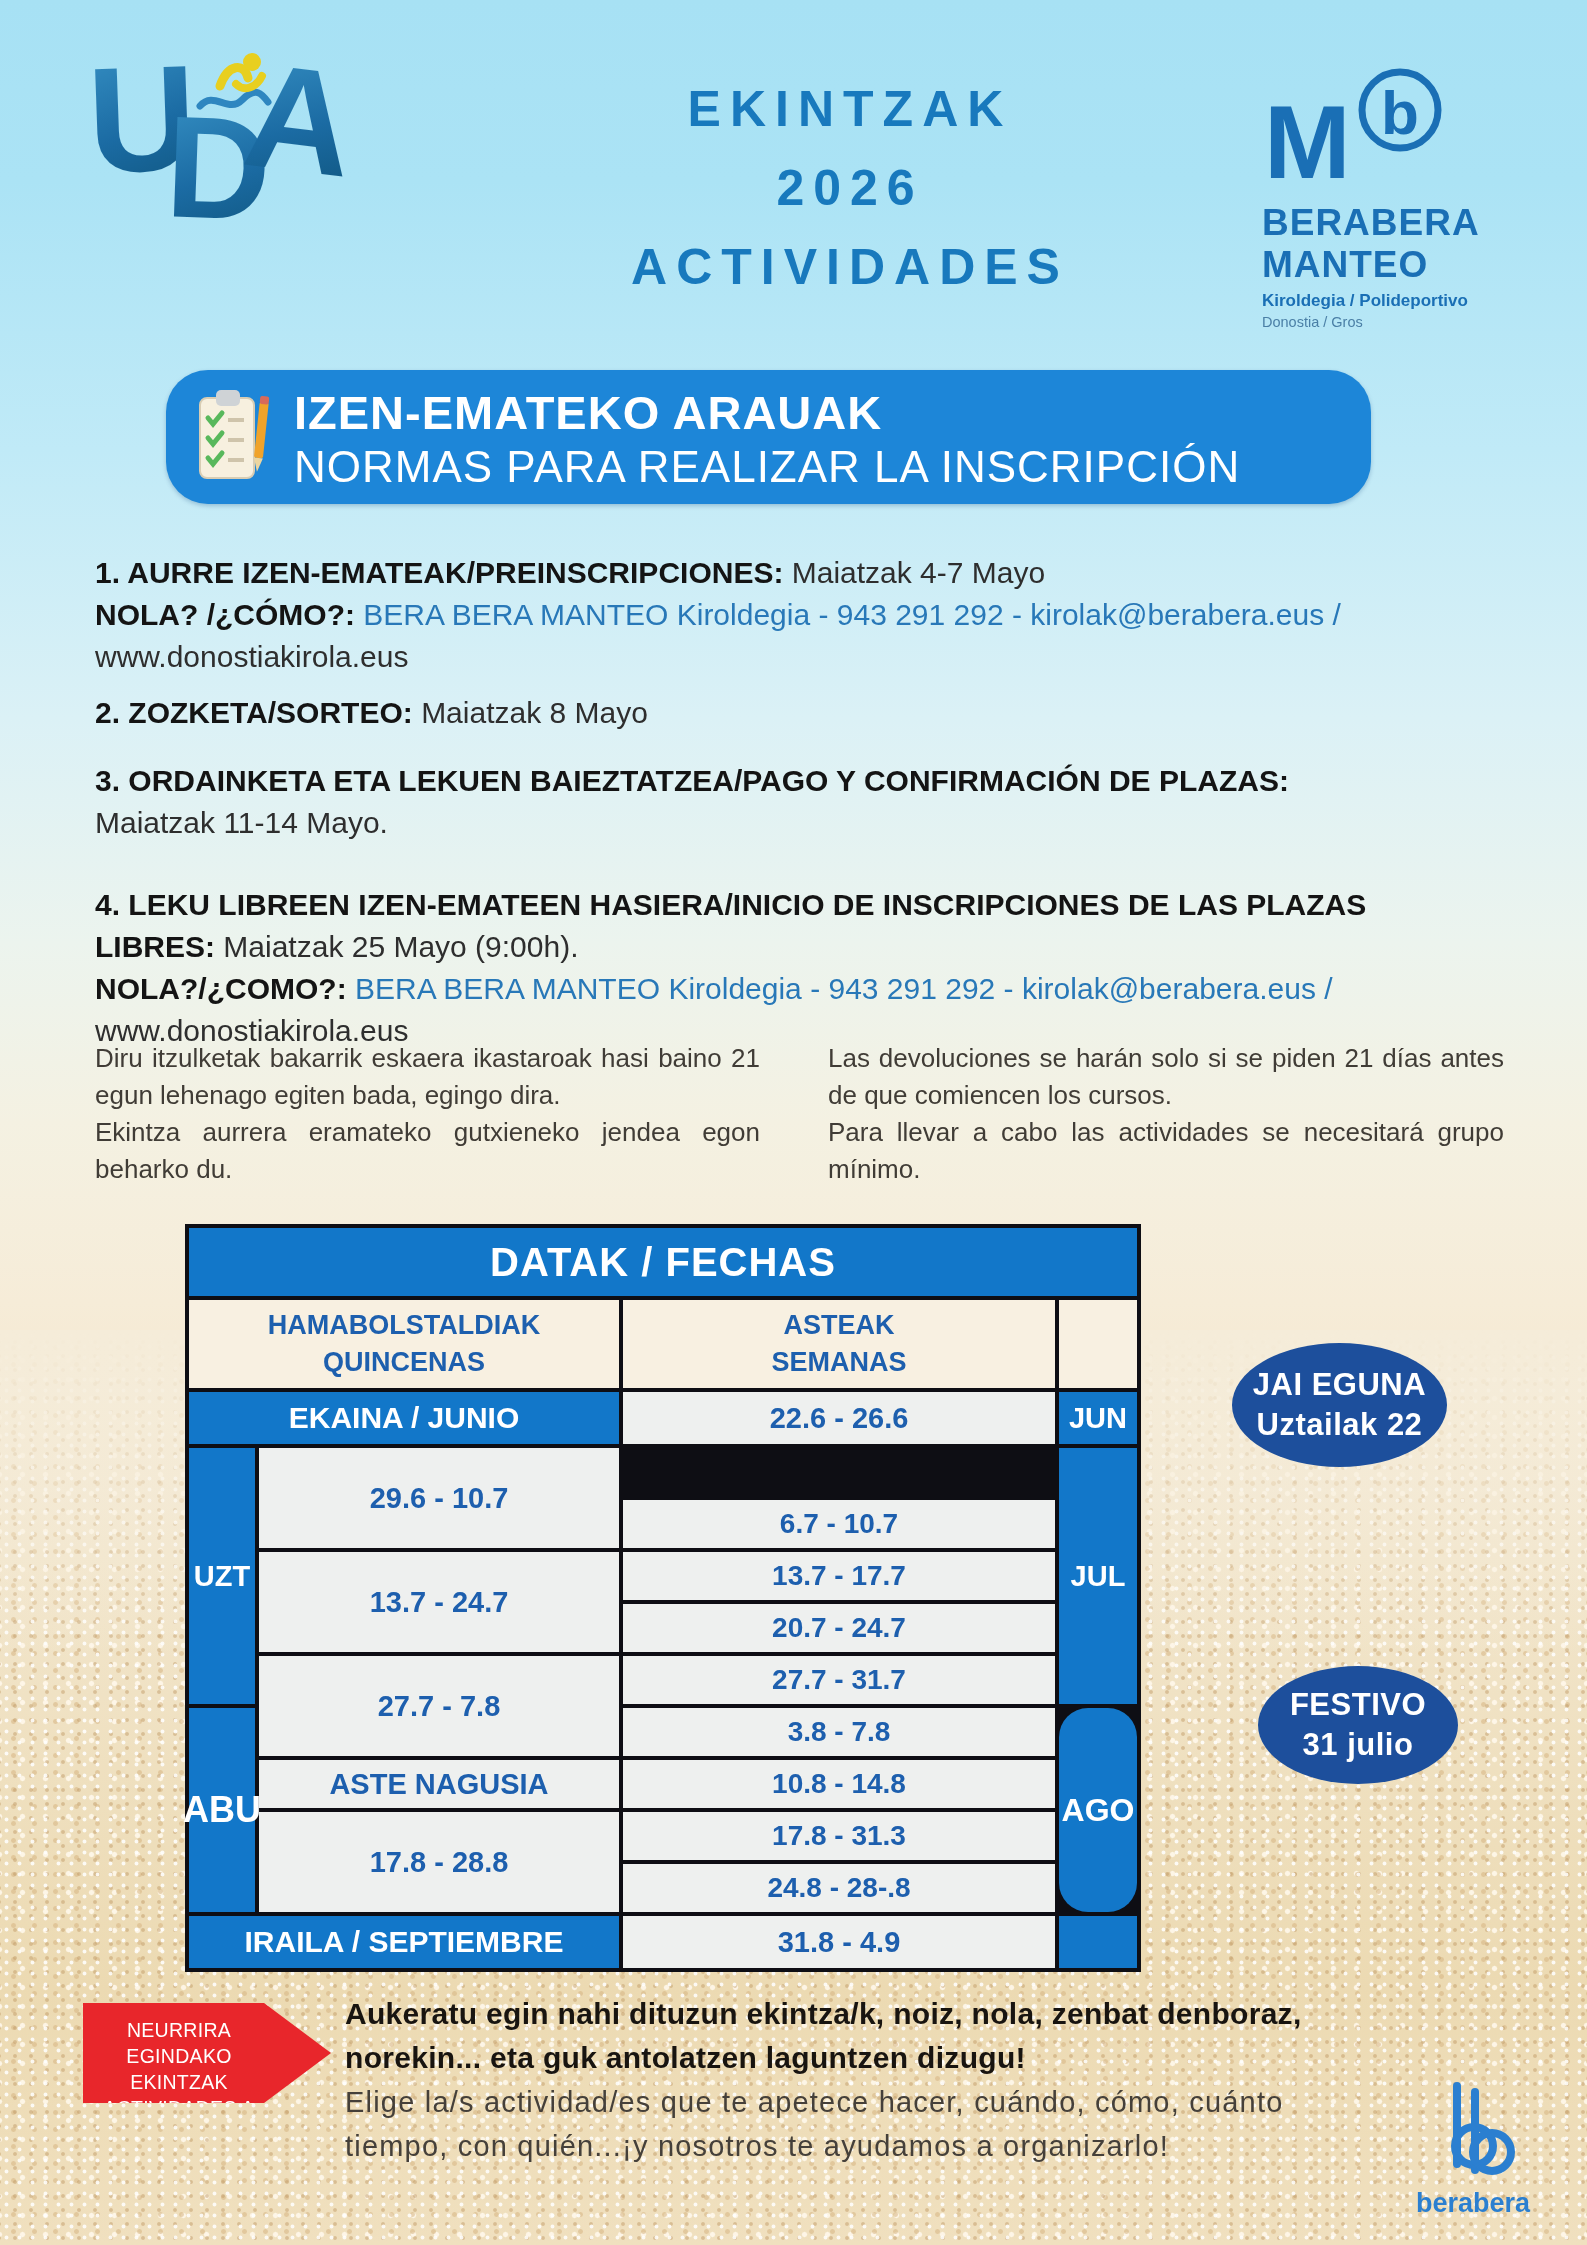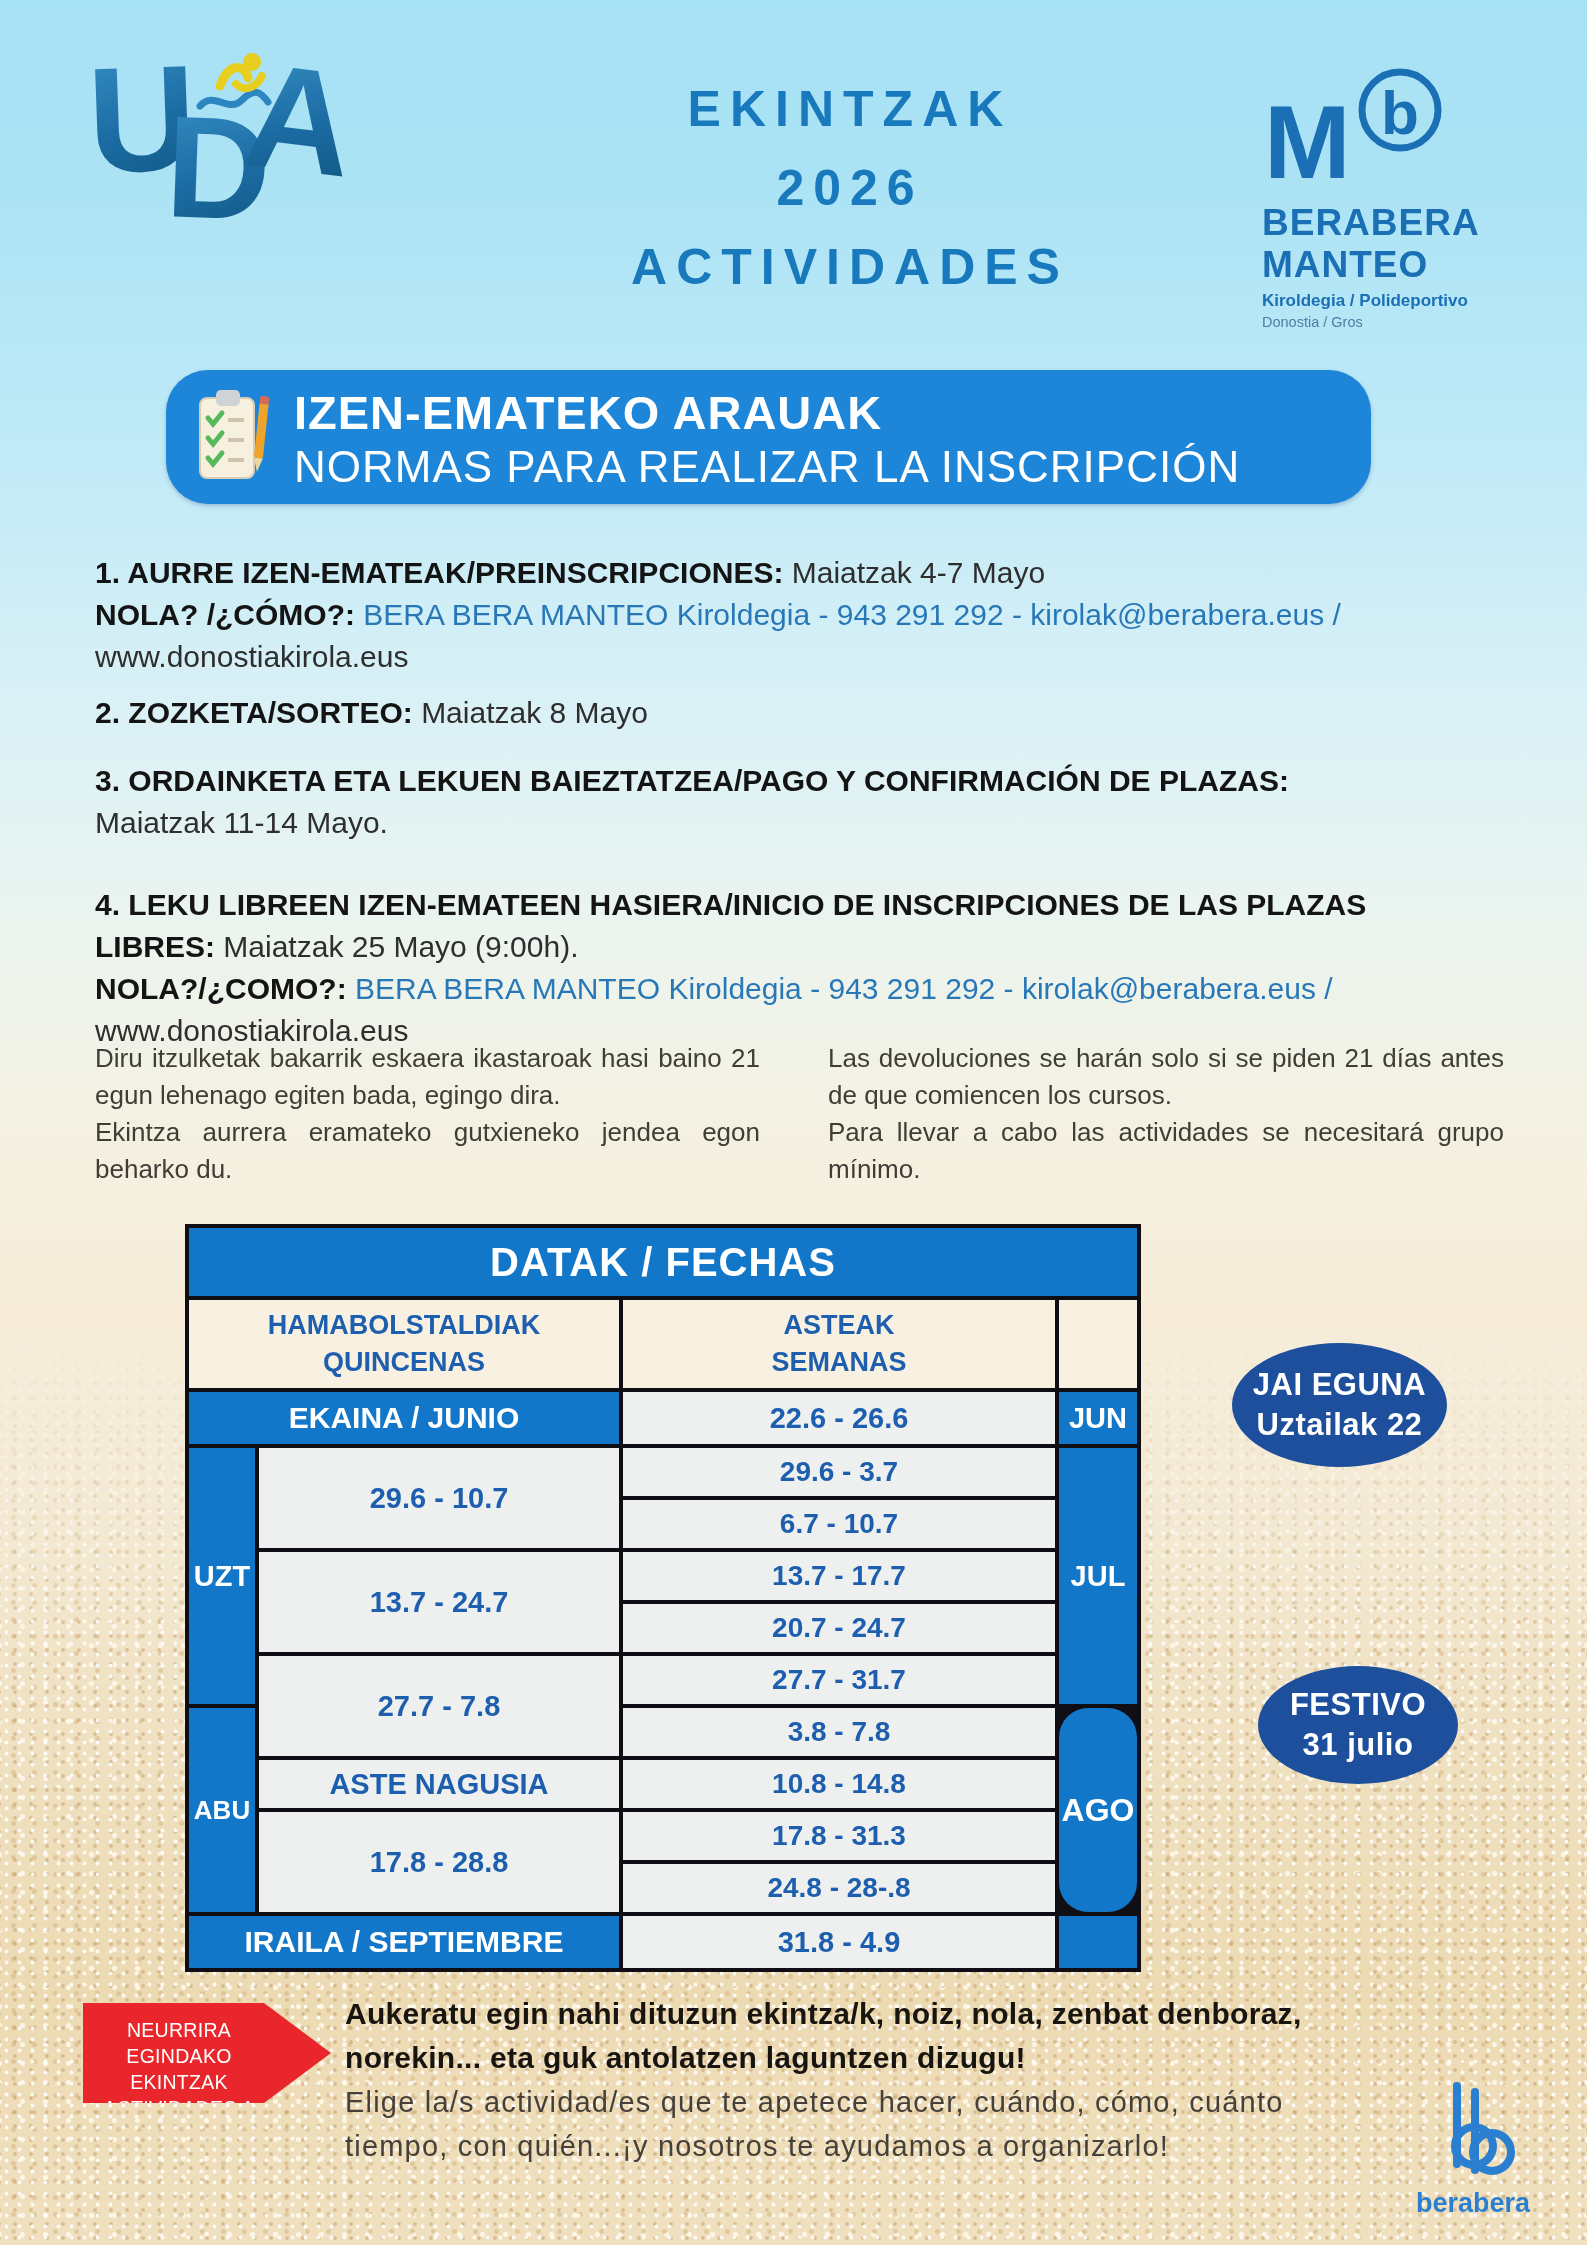--- a/index.html
+++ b/index.html
@@ -71,21 +71,21 @@
   .c-cream{background:#f8f0e1; color:#1d5fae; font-weight:bold;}
   .c-gray{background:#eef0ef; color:#1d5fae; font-weight:bold;}
   .tbl-title{grid-column:1/5; grid-row:1; font-size:40px; letter-spacing:1px;}
   .hq{grid-column:1/3; grid-row:2; font-size:27px; line-height:37px;}
   .ha{grid-column:3/4; grid-row:2; font-size:27px; line-height:37px;}
   .he{grid-column:4/5; grid-row:2;}
   .june-l{grid-column:1/3; grid-row:3; font-size:30px;}
   .june-w{grid-column:3/4; grid-row:3; font-size:29px;}
   .june-m{grid-column:4/5; grid-row:3; font-size:29px;}
   .m-uzt{grid-column:1; grid-row:4/9; font-size:29px;}
-  .m-abu{grid-column:1; grid-row:9/13; font-size:26px;}
+  .m-abu{grid-column:1; grid-row:9/13; font-size:36px;}
   .m-jul{grid-column:4; grid-row:4/9; font-size:29px;}
   .m-ago{grid-column:4; grid-row:9/13; font-size:32px;border-radius:29px;}
   .q1{grid-column:2; grid-row:4/6;} .q2{grid-column:2; grid-row:6/8;}
   .q3{grid-column:2; grid-row:8/10;} .q4{grid-column:2; grid-row:10;}
   .q5{grid-column:2; grid-row:11/13;}
   .qc{font-size:29px;}
   .wk{grid-column:3; font-size:28px;}
   .w1{grid-row:4;} .w2{grid-row:5;} .w3{grid-row:6;} .w4{grid-row:7;} .w5{grid-row:8;}
   .w6{grid-row:9;} .w7{grid-row:10;} .w8{grid-row:11;} .w9{grid-row:12;}
   .sept-l{grid-column:1/3; grid-row:13; font-size:30px;}
@@ -225,21 +225,20 @@
     <div class="cell c-blue m-abu">ABU</div>
     <div class="cell c-blue m-jul">JUL</div>
     <div class="cell c-blue m-ago">AGO</div>
 
     <div class="cell c-gray qc q1">29.6 - 10.7</div>
     <div class="cell c-gray qc q2">13.7 - 24.7</div>
     <div class="cell c-gray qc q3">27.7 - 7.8</div>
     <div class="cell c-gray qc q4">ASTE NAGUSIA</div>
     <div class="cell c-gray qc q5">17.8 - 28.8</div>
 
-    <div class="cell c-gray wk w1">29.6 - 3.7</div>
     <div class="cell c-gray wk w2">6.7 - 10.7</div>
     <div class="cell c-gray wk w3">13.7 - 17.7</div>
     <div class="cell c-gray wk w4">20.7 - 24.7</div>
     <div class="cell c-gray wk w5">27.7 - 31.7</div>
     <div class="cell c-gray wk w6">3.8 - 7.8</div>
     <div class="cell c-gray wk w7">10.8 - 14.8</div>
     <div class="cell c-gray wk w8">17.8 - 31.3</div>
     <div class="cell c-gray wk w9">24.8 - 28-.8</div>
 
     <div class="cell c-blue sept-l">IRAILA / SEPTIEMBRE</div>

